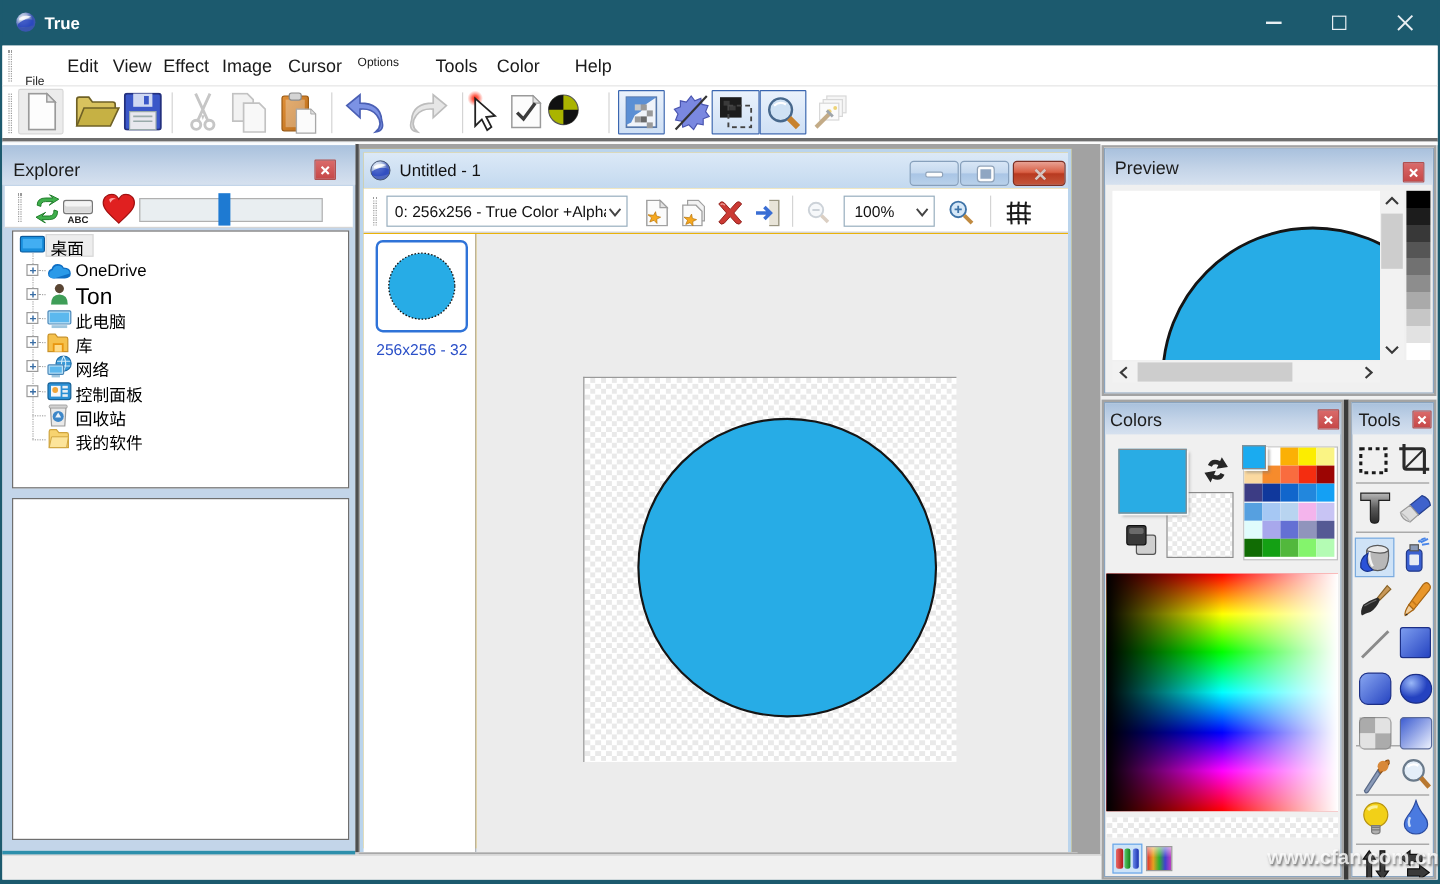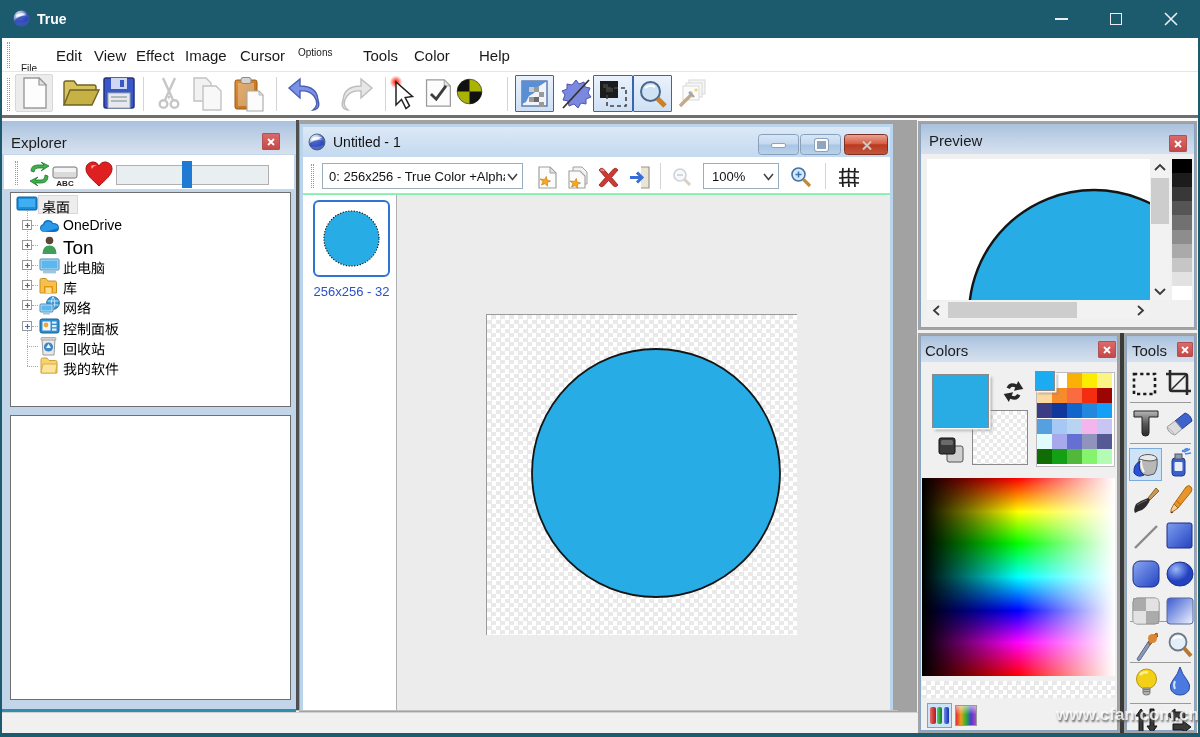--- a/index.html
+++ b/index.html
@@ -315,21 +315,21 @@
   <path d="M1 16 V2.5 Q1 1 2.5 1 H7 L9 3.5 H15.5 Q17 3.5 17 5 V16 Z" fill="#f7d370" stroke="#cfa43e"></path>
   <path d="M1 16 L3 7 H17 L15.5 16 Z" fill="#fce49a" stroke="#cfa43e" stroke-width=".8"></path>
     </svg>
  <svg style="position:absolute;left:61.0px;top:239.0px" width="56.0" height="20.3" viewBox="0 0 56.0 20.3">
       <path d="M9.9 5.4 10.7 4.8Q11.1 5.2 11.5 5.6Q11.9 6 12.3 6.5Q12.7 6.9 12.9 7.2L12.1 7.8Q11.8 7.5 11.5 7Q11.1 6.6 10.7 6.2Q10.3 5.8 9.9 5.4ZM0.8 8.6H13.2V9.6H0.8ZM0.6 12.7Q1.4 12.6 2.5 12.3Q3.6 12.1 4.9 11.9Q6.1 11.6 7.3 11.3L7.4 12.3Q6.3 12.5 5.1 12.8Q3.9 13.1 2.8 13.3Q1.8 13.6 0.9 13.8ZM3.8 5.9H4.8V16Q4.8 16.5 4.7 16.8Q4.6 17 4.2 17.2Q3.9 17.3 3.3 17.3Q2.7 17.4 1.9 17.4Q1.8 17.2 1.8 17Q1.7 16.8 1.6 16.6Q1.6 16.5 1.5 16.3Q2.1 16.3 2.7 16.3Q3.3 16.3 3.5 16.3Q3.6 16.3 3.7 16.2Q3.8 16.2 3.8 16ZM6.4 4.6 7.2 5.5Q6.4 5.8 5.4 6Q4.3 6.3 3.3 6.5Q2.2 6.7 1.2 6.8Q1.2 6.6 1.1 6.4Q1 6.1 0.9 5.9Q1.9 5.8 2.9 5.6Q3.9 5.4 4.8 5.1Q5.8 4.9 6.4 4.6ZM7.8 4.6H8.9Q8.9 6.5 9.1 8.3Q9.2 10 9.5 11.5Q9.8 13 10.2 14.1Q10.6 15.1 11 15.7Q11.5 16.3 12 16.3Q12.3 16.3 12.4 15.8Q12.6 15.2 12.6 13.8Q12.8 14 13 14.2Q13.3 14.3 13.5 14.4Q13.4 15.6 13.2 16.2Q13.1 16.9 12.7 17.1Q12.4 17.4 11.9 17.4Q11.2 17.4 10.6 16.9Q10.1 16.4 9.6 15.6Q9.2 14.7 8.9 13.5Q8.5 12.3 8.3 10.9Q8.1 9.4 8 7.9Q7.9 6.3 7.8 4.6ZM11.6 10.3 12.6 10.7Q11.9 11.9 10.9 13.1Q10 14.2 8.8 15.2Q7.6 16.2 6.3 16.8Q6.2 16.6 6 16.4Q5.8 16.2 5.6 16Q6.8 15.4 8 14.5Q9.1 13.6 10.1 12.5Q11 11.4 11.6 10.3Z M15.8 6.7H20.1V15.9H15.8V14.9H19.1V7.7H15.8ZM15.2 6.7H16.2V17H15.2ZM15.8 10.6H19.6V11.6H15.8ZM17.4 4.4 18.5 4.7Q18.3 5.3 18 6Q17.8 6.7 17.6 7.1L16.7 6.9Q16.8 6.6 17 6.1Q17.1 5.7 17.2 5.3Q17.3 4.8 17.4 4.4ZM22.1 6.7H26.4V7.7H22.1ZM26 6.7H27Q27 6.7 27 6.8Q27 6.9 27 7Q27 7.2 27 7.2Q26.9 9.6 26.8 11.3Q26.7 13 26.6 14Q26.5 15.1 26.4 15.7Q26.2 16.3 26 16.5Q25.8 16.8 25.5 16.9Q25.3 17 24.9 17.1Q24.5 17.1 24 17.1Q23.4 17.1 22.8 17.1Q22.8 16.8 22.7 16.6Q22.6 16.3 22.5 16.1Q23.1 16.1 23.7 16.1Q24.3 16.1 24.5 16.1Q24.8 16.1 24.9 16.1Q25 16.1 25.1 15.9Q25.3 15.7 25.4 15.2Q25.6 14.6 25.7 13.5Q25.8 12.5 25.9 10.9Q25.9 9.2 26 6.9ZM22.4 4.4 23.4 4.7Q23.1 5.7 22.8 6.7Q22.4 7.7 22 8.6Q21.6 9.5 21.1 10.1Q21 10 20.8 9.9Q20.7 9.8 20.5 9.7Q20.3 9.6 20.2 9.5Q20.7 8.9 21.1 8.1Q21.5 7.3 21.8 6.3Q22.1 5.4 22.4 4.4ZM21.7 10.3 22.5 9.9Q22.9 10.3 23.4 10.9Q23.8 11.5 24.2 12.1Q24.5 12.6 24.8 13L23.9 13.6Q23.7 13.2 23.3 12.6Q22.9 12 22.5 11.4Q22.1 10.8 21.7 10.3Z M36.1 6.6H40.6V7.6H36.1ZM36.3 4.5 37.3 4.6Q37.1 5.8 36.8 6.9Q36.6 8 36.2 9Q35.8 9.9 35.3 10.6Q35.2 10.5 35.1 10.4Q34.9 10.3 34.7 10.2Q34.6 10.1 34.5 10Q34.9 9.4 35.3 8.5Q35.6 7.6 35.9 6.6Q36.1 5.6 36.3 4.5ZM40.4 6.6H40.6L40.7 6.6L41.4 6.8Q41.3 7.4 41.1 8.1Q41 8.8 40.8 9.4Q40.6 10.1 40.5 10.6L39.6 10.3Q39.8 9.9 39.9 9.3Q40 8.7 40.2 8Q40.3 7.4 40.4 6.8ZM37.3 8.9H38.3V9.6Q38.3 10.4 38.2 11.4Q38.1 12.3 37.8 13.4Q37.5 14.4 36.8 15.4Q36.1 16.5 34.9 17.4Q34.8 17.3 34.7 17.1Q34.5 17 34.4 16.9Q34.2 16.7 34.1 16.7Q35.2 15.8 35.9 14.9Q36.5 14 36.8 13Q37.1 12.1 37.2 11.2Q37.3 10.3 37.3 9.6ZM38.2 10.7Q38.5 12 38.9 13.1Q39.3 14.3 40 15.2Q40.6 16 41.5 16.5Q41.4 16.6 41.3 16.7Q41.1 16.9 41 17.1Q40.9 17.2 40.8 17.4Q39.9 16.8 39.2 15.8Q38.5 14.9 38.1 13.6Q37.6 12.3 37.4 10.9ZM28.7 6.1H34.7V7.1H28.7ZM31.9 8.4H32.9V17.3H31.9ZM28.5 13.9Q29.3 13.8 30.3 13.6Q31.3 13.5 32.5 13.3Q33.6 13.2 34.7 13L34.8 14Q33.2 14.2 31.6 14.5Q30 14.8 28.8 14.9ZM29.3 11.6Q29.3 11.5 29.2 11.3Q29.2 11.1 29.1 11Q29 10.8 29 10.7Q29.2 10.6 29.4 10.3Q29.5 10 29.7 9.5Q29.9 9.3 30.1 8.8Q30.3 8.3 30.5 7.6Q30.8 6.9 31 6.1Q31.2 5.3 31.4 4.5L32.4 4.7Q32.1 5.8 31.7 7Q31.4 8.1 30.9 9.1Q30.5 10.2 30.1 11V11Q30.1 11 30 11.1Q29.9 11.1 29.7 11.2Q29.5 11.3 29.4 11.4Q29.3 11.5 29.3 11.6ZM29.3 11.6V10.7L29.9 10.4H34.6L34.6 11.4H30.4Q30 11.4 29.7 11.5Q29.4 11.5 29.3 11.6Z M50.5 4.6H51.5V17.4H50.5ZM48 5.2 49.1 5.4Q48.9 6.4 48.6 7.3Q48.3 8.2 48 9.1Q47.6 9.9 47.2 10.5Q47.1 10.4 47 10.3Q46.8 10.2 46.6 10.1Q46.5 10 46.3 10Q46.7 9.4 47.1 8.6Q47.4 7.9 47.6 7Q47.9 6.1 48 5.2ZM48.2 7.3H54.7V8.4H47.9ZM46.4 11.5H55.3V12.5H46.4ZM45.7 4.5 46.7 4.8Q46.3 6 45.7 7.2Q45.1 8.3 44.5 9.3Q43.8 10.4 43 11.2Q43 11 42.9 10.8Q42.8 10.6 42.7 10.4Q42.5 10.2 42.4 10.1Q43.1 9.4 43.7 8.5Q44.3 7.6 44.9 6.6Q45.4 5.6 45.7 4.5ZM44.3 8.1 45.3 7.1 45.3 7.2V17.3H44.3Z" fill="#000"></path>
     </svg>
 
  <div class="abs" style="left:8px;top:296px;width:281px;height:285px;background:#fff;border:1px solid #6f6f6f"></div>
 </div>
 
-<div class="abs" id="child" style="left:300px;top:124px;width:593px;height:586px;border:3px solid #bad4ec;background:#86efac">
+<div class="abs" id="child" style="left:300px;top:124px;width:593px;height:586px;border:3px solid #bad4ec;background:#eab308">
  <div class="abs" style="left:0;top:0;width:587px;height:30px;background:linear-gradient(#dce9f7,#c3d9ef)">
   <svg class="abs" style="left:5px;top:6px" width="18" height="18" viewBox="0 0 18 18">
    <defs>
           <radialGradient id="cg" cx="35%" cy="30%">
             <stop offset="0%" stop-color="#f6f9fe"></stop>
             <stop offset="55%" stop-color="#b8c8e4"></stop>
             <stop offset="100%" stop-color="#5068c0"></stop>
           </radialGradient>
         </defs>
    <circle cx="9" cy="9" r="8" fill="url(#cg)" stroke="#41506e" stroke-width=".8"></circle>

